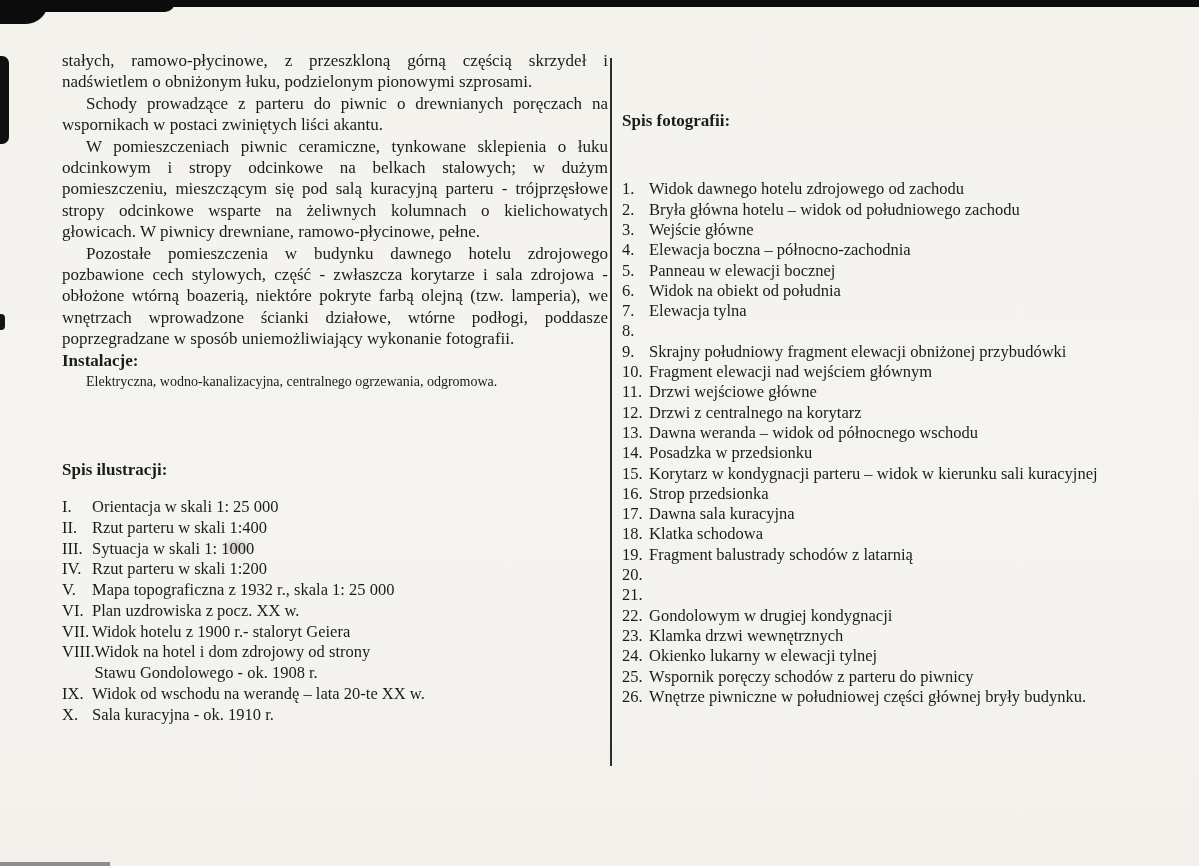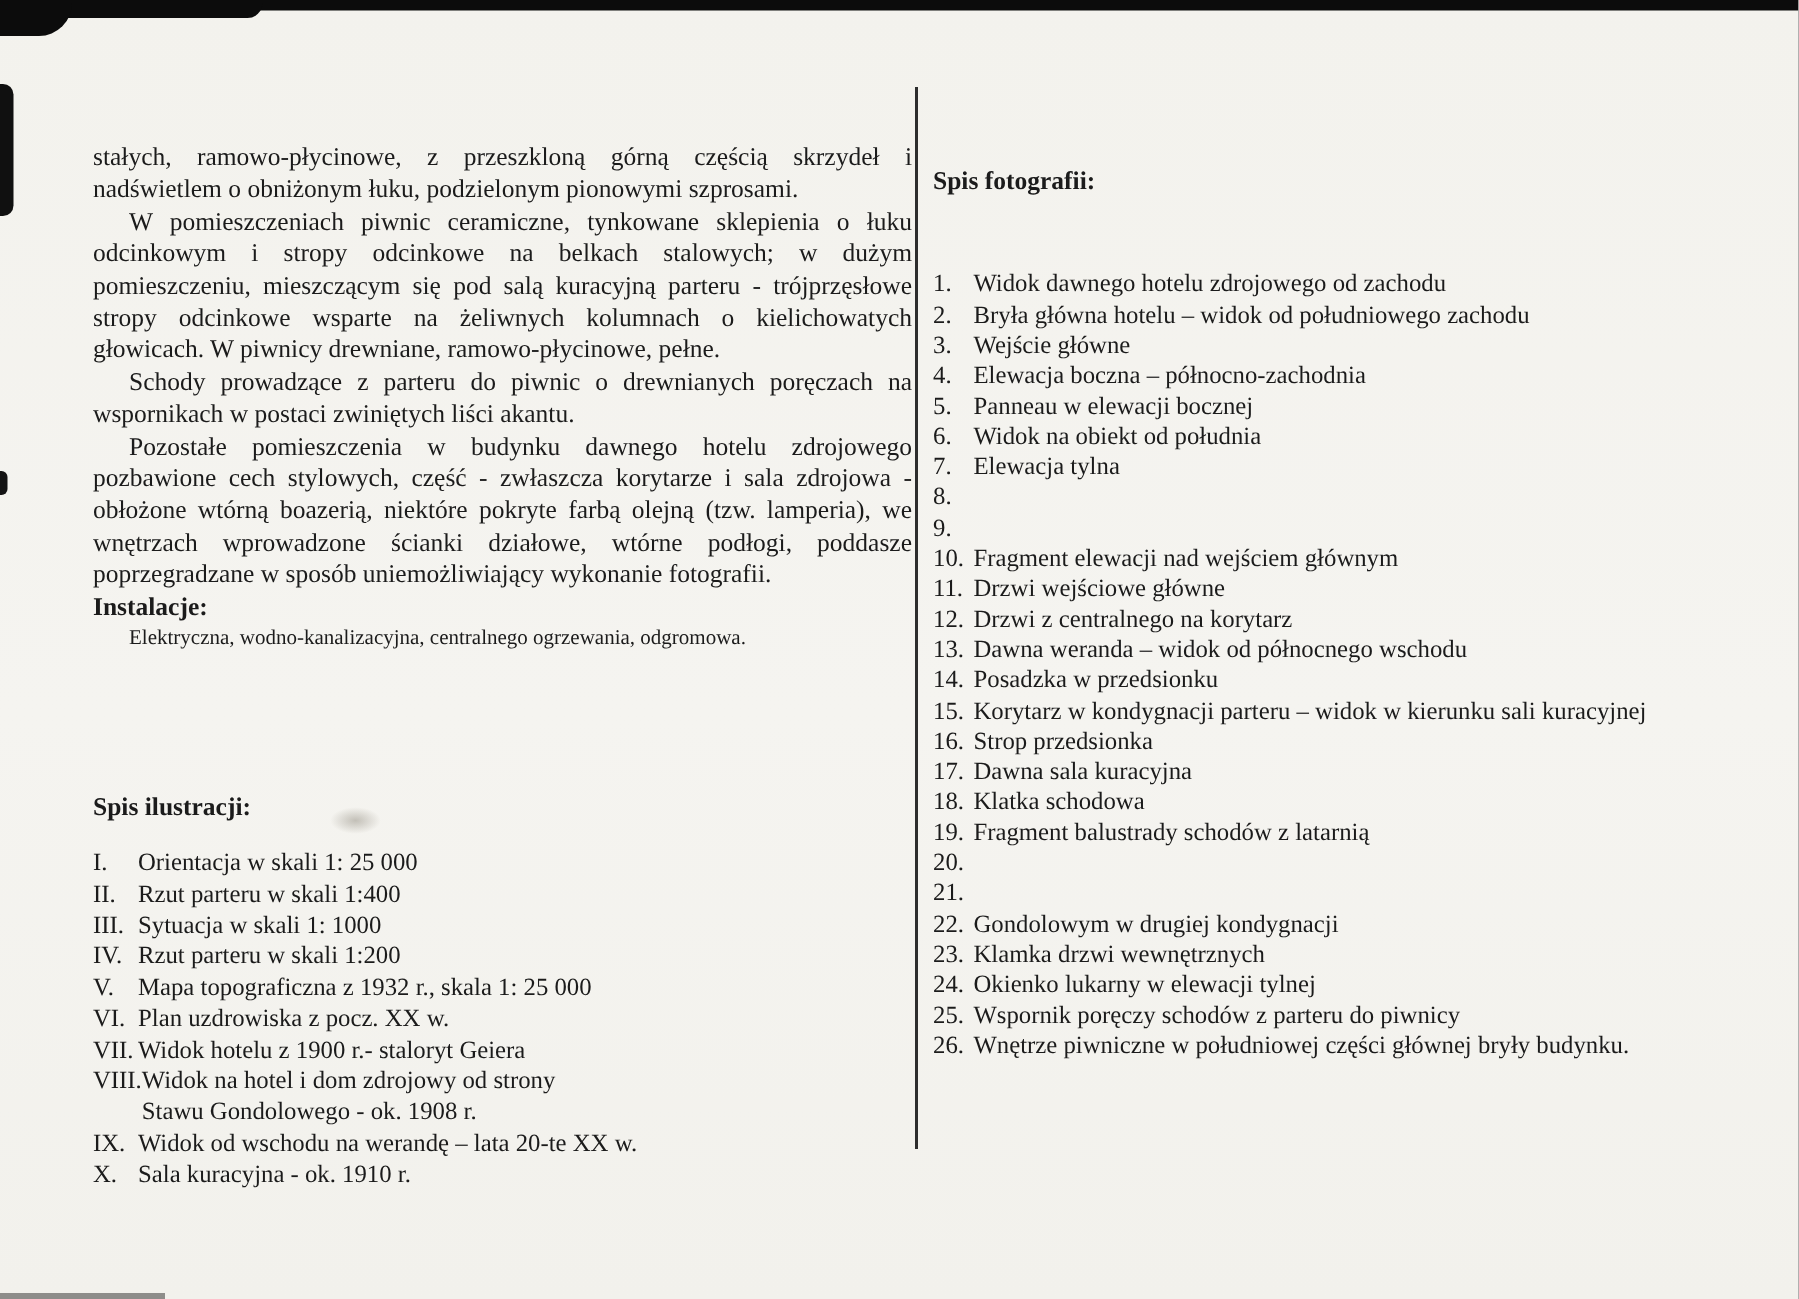--- a/index.html
+++ b/index.html
@@ -29,24 +29,24 @@
     position:absolute; left:610px; top:58px; width:2px; height:708px;
     background:#2d2d2d;
   }
 
   
   .col-left { position:absolute; left:62px; top:50px; width:546px; }
   .paras p {
     font-size:17px; line-height:21.4px;
     text-align:justify; text-indent:24px;
   }
-  .paras p:first-of-type { text-indent:0;margin-top:44px; }
+  .paras p:first-of-type { text-indent:0; }
   .h-bold { font-weight:bold; font-size:17px; line-height:21.4px; }
   .installations-body { font-size:14px; line-height:21.4px; text-indent:24px; text-align:justify; }
-  .illustrations-heading { margin-top:90px; }
+  .illustrations-heading { margin-top:66px; }
 
   ul.list { list-style:none; margin-top:17px; }
   ul.list li { display:flex; font-size:16.5px; line-height:20.8px; }
   ul.list .num { flex:0 0 auto; min-width:30px; }
   ul.list .txt { white-space:pre-line; }
 
   
   .col-right { position:absolute; left:622px; top:110px; width:516px; }
   ul.photos-list { margin-top:48px; }
   ul.photos-list li { line-height:20.3px; font-size:16.5px; }
@@ -66,23 +66,23 @@
   <div class="scan-smudge"></div>
 
   <div class="divider"></div>
 
   <div class="col-left">
 
     <div class="paras">
 
         <p>stałych, ramowo-płycinowe, z przeszkloną górną częścią skrzydeł i nadświetlem o obniżonym łuku, podzielonym pionowymi szprosami.</p>
 
+        <p>Schody prowadzące z parteru do piwnic o drewnianych poręczach na wspornikach w postaci zwiniętych liści akantu.</p>
+
         <p>W pomieszczeniach piwnic ceramiczne, tynkowane sklepienia o łuku odcinkowym i stropy odcinkowe na belkach stalowych; w dużym pomieszczeniu, mieszczącym się pod salą kuracyjną parteru - trójprzęsłowe stropy odcinkowe wsparte na żeliwnych kolumnach o kielichowatych głowicach. W piwnicy drewniane, ramowo-płycinowe, pełne.</p>
-
-        <p>Schody prowadzące z parteru do piwnic o drewnianych poręczach na wspornikach w postaci zwiniętych liści akantu.</p>
 
         <p>Pozostałe pomieszczenia w budynku dawnego hotelu zdrojowego pozbawione cech stylowych, część - zwłaszcza korytarze i sala zdrojowa - obłożone wtórną boazerią, niektóre pokryte farbą olejną (tzw. lamperia), we wnętrzach wprowadzone ścianki działowe, wtórne podłogi, poddasze poprzegradzane w sposób uniemożliwiający wykonanie fotografii.</p>
       </div>
 
     <div class="h-bold">Instalacje:</div>
     <p class="installations-body">Elektryczna, wodno-kanalizacyjna, centralnego ogrzewania, odgromowa.</p>
 
     <div class="h-bold illustrations-heading">Spis ilustracji:</div>
 
     <ul class="list">
@@ -181,20 +181,21 @@
           <span class="num">7.</span>
           <span class="txt">Elewacja tylna</span>
         </li>
 
         <li>
           <span class="num">8.</span>
         </li>
 
         <li>
           <span class="num">9.</span>
+          <span class="txt">Skrajny południowy fragment elewacji obniżonej przybudówki</span>
         </li>
 
         <li>
           <span class="num">10.</span>
           <span class="txt">Fragment elewacji nad wejściem głównym</span>
         </li>
 
         <li>
           <span class="num">11.</span>
           <span class="txt">Drzwi wejściowe główne</span>

